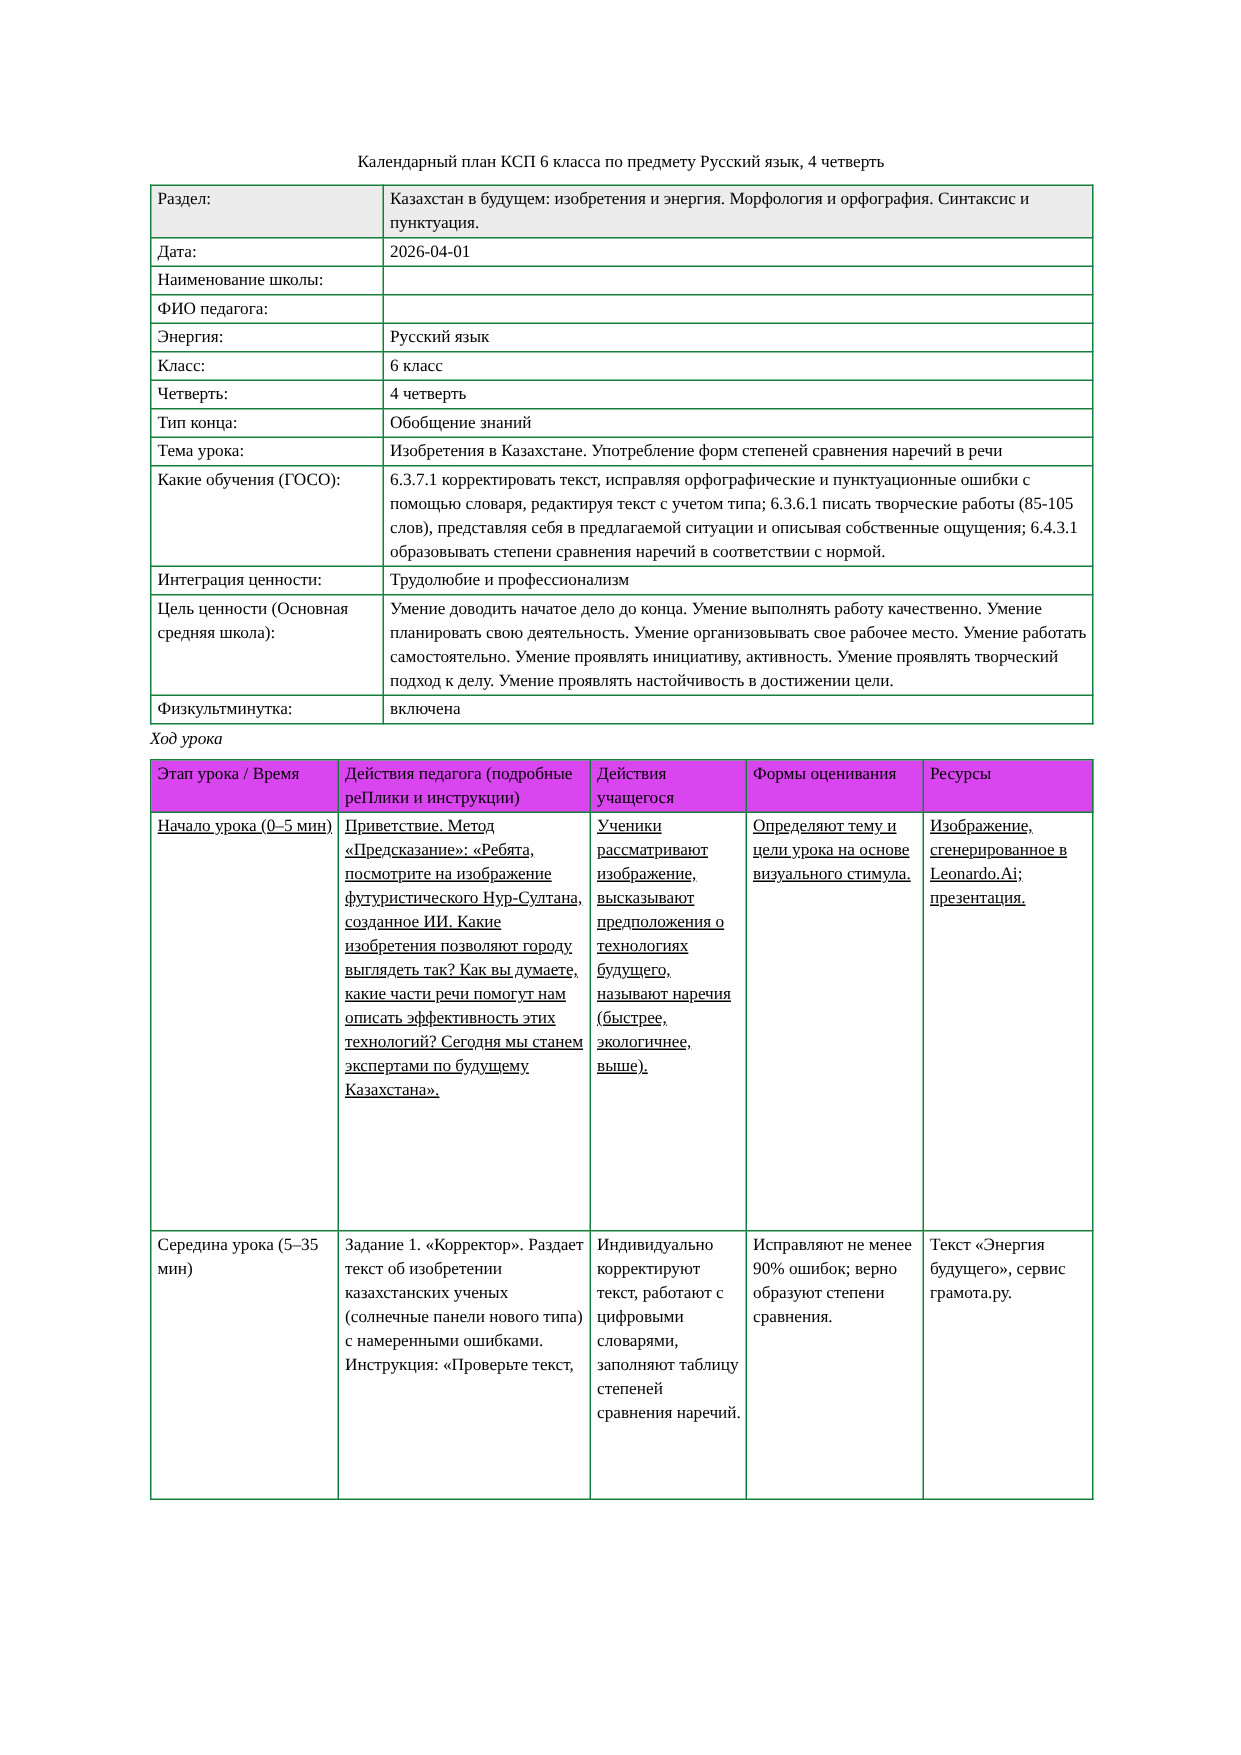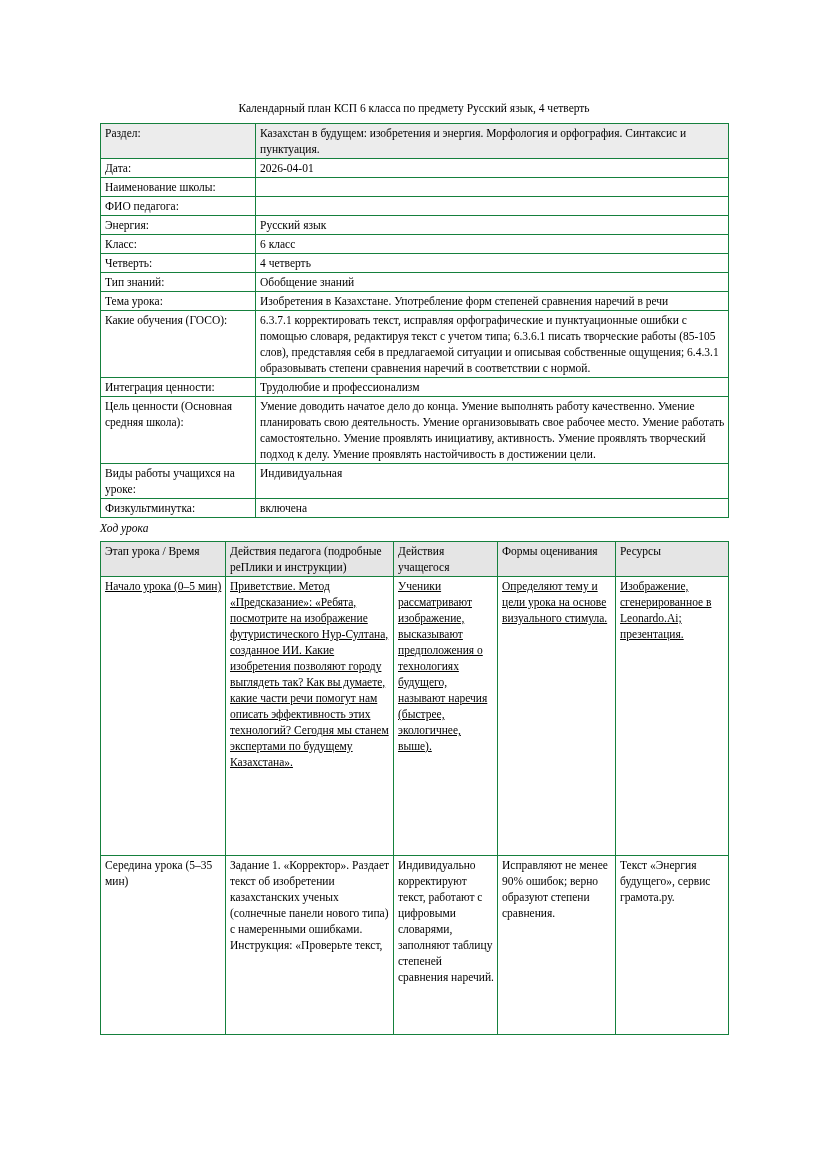--- a/index.html
+++ b/index.html
@@ -55,21 +55,21 @@
   .t-info col.c1 { width: 155px; }
   .t-info col.c2 { width: 473px; }
   .t-info tr.shaded td { background: #ececec; }
 
   
   .t-flow col.f1 { width: 125px; }
   .t-flow col.f2 { width: 168px; }
   .t-flow col.f3 { width: 104px; }
   .t-flow col.f4 { width: 118px; }
   .t-flow col.f5 { width: 113px; }
-  .t-flow tr.header td { background: #e5e5e5; }
+  .t-flow tr.header td { background: #d946ef; }
   .t-flow .clip-row td {
     height: 176px;
   }
   .clipwrap {
     max-height: 176px;
     overflow: hidden;
     display: block;
   }
   .flow-first-row td { height: 276px; text-decoration: underline; }
   .flow-first-row .clipwrap { max-height: 276px; }
@@ -109,42 +109,38 @@
         </tr>
         <tr>
           <td>Класс:</td>
           <td>6 класс</td>
         </tr>
         <tr>
           <td>Четверть:</td>
           <td>4 четверть</td>
         </tr>
         <tr>
-          <td>Тип знаний:</td>
+          <td>Тип конца:</td>
           <td>Обобщение знаний</td>
         </tr>
         <tr>
           <td>Тема урока:</td>
           <td>Изобретения в Казахстане. Употребление форм степеней сравнения наречий в речи</td>
         </tr>
         <tr>
           <td>Какие обучения (ГОСО):</td>
           <td>6.3.7.1 корректировать текст, исправляя орфографические и пунктуационные ошибки с помощью словаря, редактируя текст с учетом типа; 6.3.6.1 писать творческие работы (85-105 слов), представляя себя в предлагаемой ситуации и описывая собственные ощущения; 6.4.3.1 образовывать степени сравнения наречий в соответствии с нормой.</td>
         </tr>
         <tr>
           <td>Интеграция ценности:</td>
           <td>Трудолюбие и профессионализм</td>
         </tr>
         <tr>
           <td>Цель ценности (Основная средняя школа):</td>
           <td>Умение доводить начатое дело до конца. Умение выполнять работу качественно. Умение планировать свою деятельность. Умение организовывать свое рабочее место. Умение работать самостоятельно. Умение проявлять инициативу, активность. Умение проявлять творческий подход к делу. Умение проявлять настойчивость в достижении цели.</td>
-        </tr>
-        <tr>
-          <td>Виды работы учащихся на уроке:</td>
-          <td>Индивидуальная</td>
         </tr>
         <tr>
           <td>Физкультминутка:</td>
           <td>включена</td>
         </tr>
       </tbody>
   </table>
 
   <div class="section-label">Ход урока</div>
 

